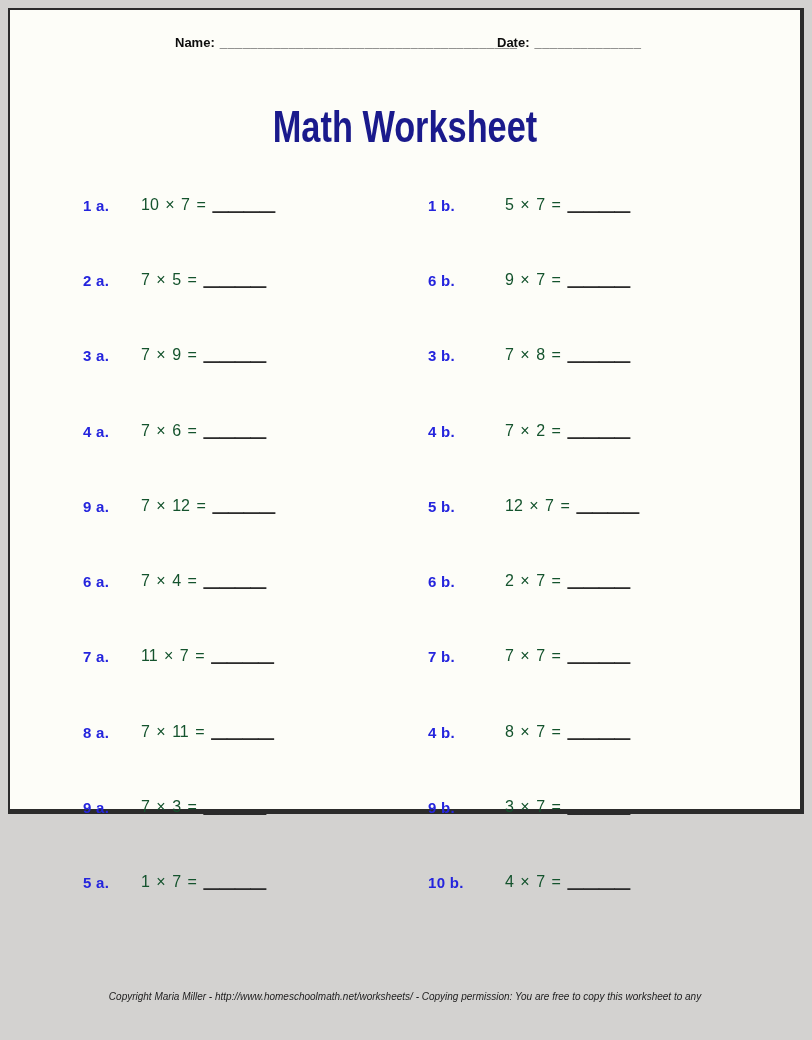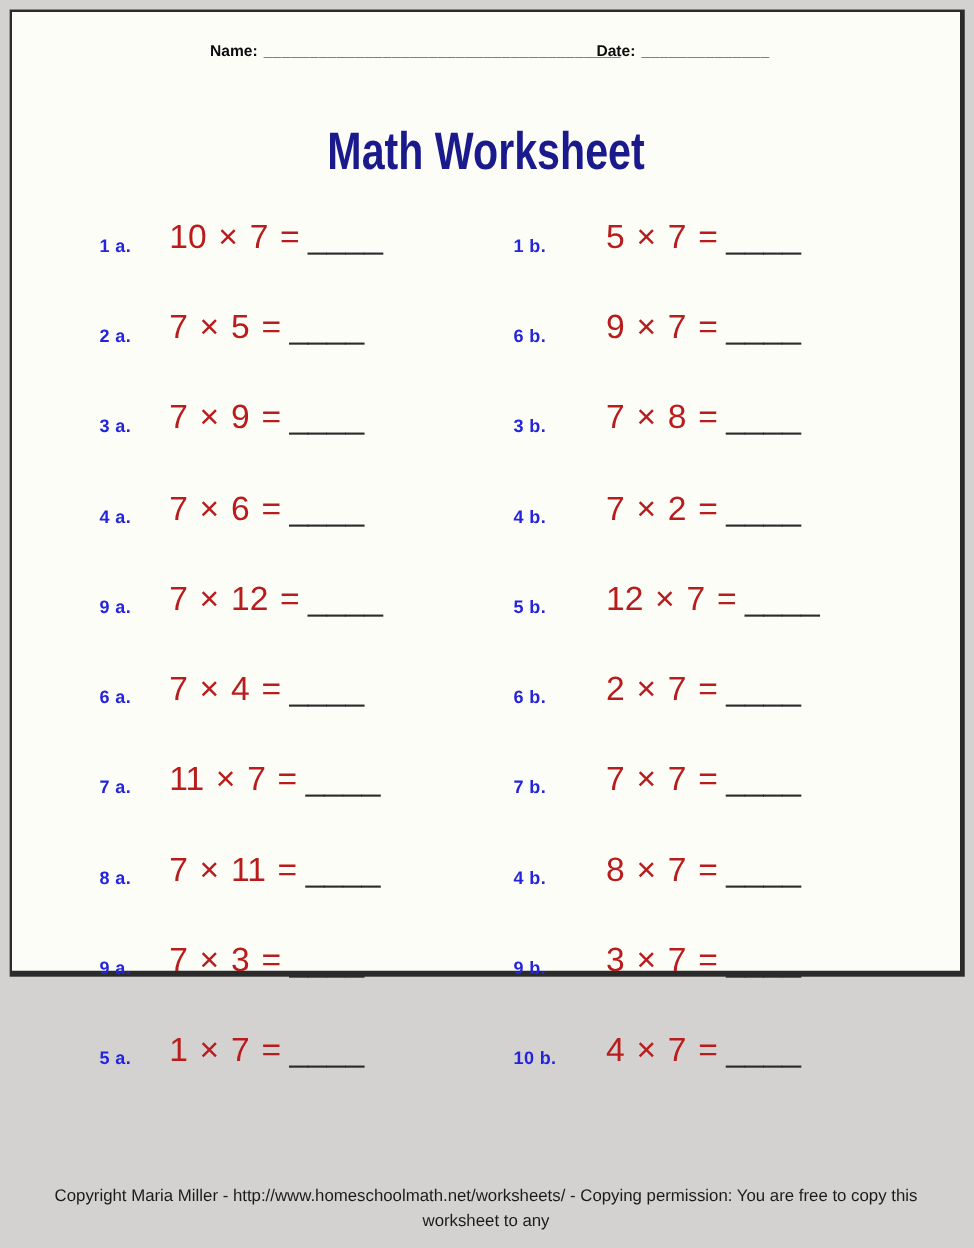--- a/index.html
+++ b/index.html
@@ -49,26 +49,26 @@
   }
   .cell.a { left:73px; }
   .cell.b { left:418px; }
   .pnum {
     display:inline-block;
     font-size:15px; font-weight:bold;
     color:#2424dd; letter-spacing:0.3px;
   }
   .cell.a .pnum { width:58px; }
   .cell.b .pnum { width:77px; }
-  .expr { font-size:28px; color:#b91c1c; word-spacing:2px; }
+  .expr { font-size:16px; color:#14532d; word-spacing:2px; }
   .blank { font-size:28px; color:#2b2b2b; margin-left:7px; }
   .footer {
     position:absolute; top:976px; left:20px; right:20px;
-    text-align:center; 
-    font-size:14px; color:#1b1b1b; line-height:21px;
+    text-align:center; font-style:italic;
+    font-size:10px; color:#1b1b1b; line-height:21px;
   }
 </style>
 </head>
 <body>
 
 <div class="page">
 
   <div class="hdr-group" id="name-group">
     <span>Name:</span><span class="fill-line">_______________________________________</span>
   </div>

